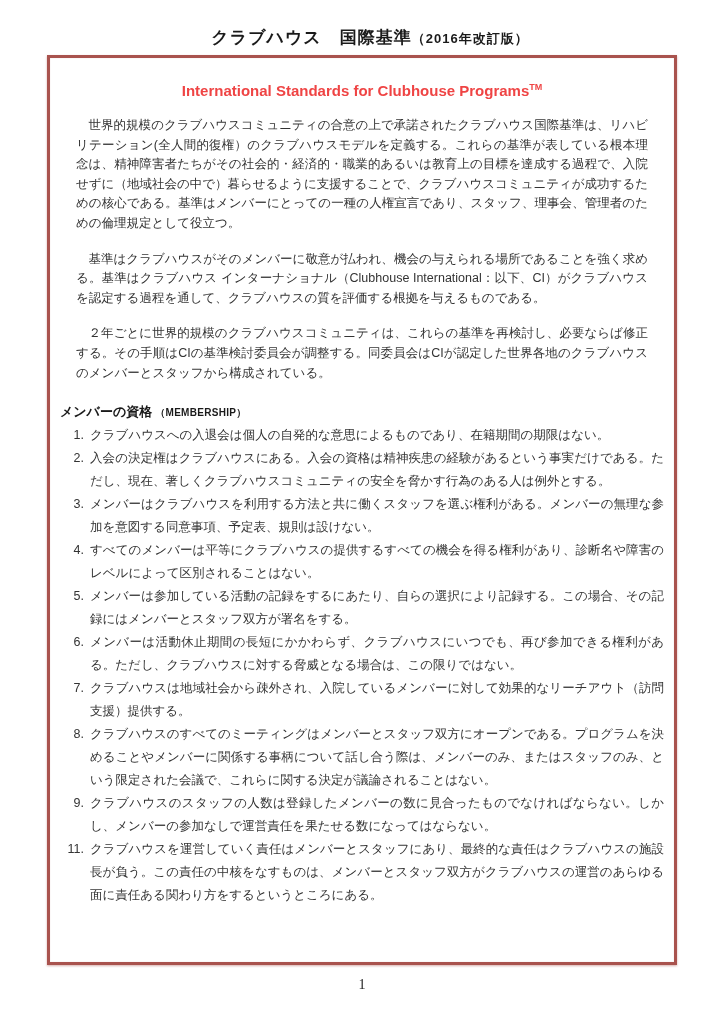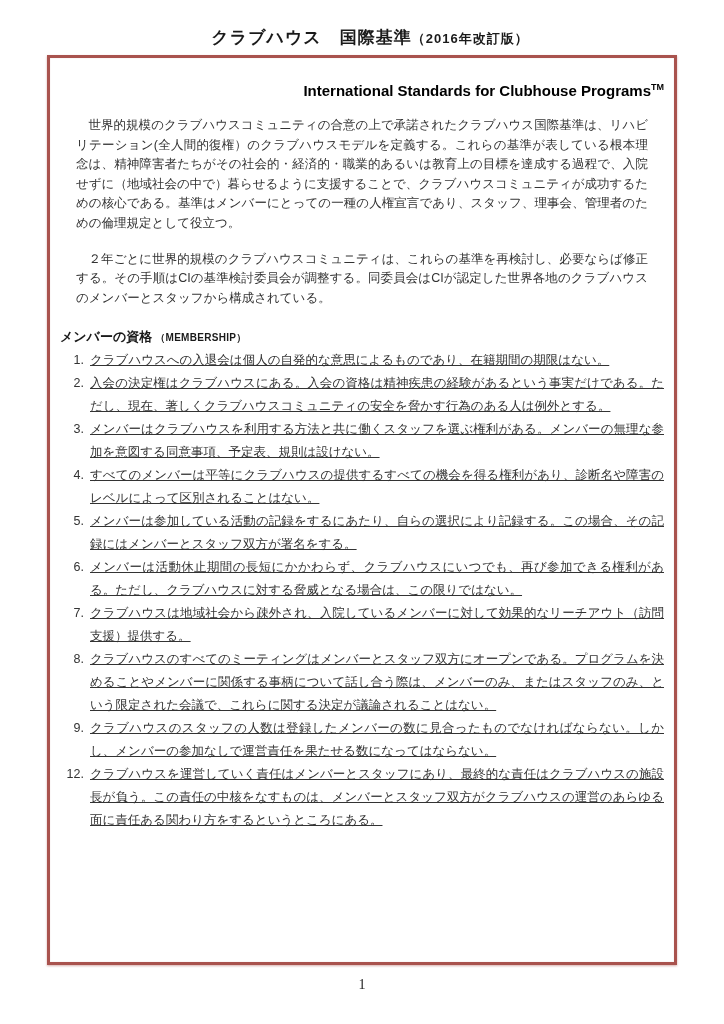--- a/index.html
+++ b/index.html
@@ -33,24 +33,24 @@
     height: 910px;
     margin: 6px auto 0 auto;
     border: 3px solid #a9534e;
     box-shadow: 0 1px 2px rgba(169, 83, 78, 0.45), inset 0 0 1px rgba(169, 83, 78, 0.35);
     padding: 0 10px;
     overflow: hidden;
     background: #ffffff;
   }
   .en-title {
     margin: 24px 0 0 0;
-    text-align: right;
+    text-align: center;
     font-size: 15px;
     font-weight: bold;
-    color: #000000;
+    color: #ef4444;
   }
   .en-title sup {
     font-size: 9px;
     font-weight: bold;
   }
   .paras {
     margin-top: 17px;
   }
   .paras p {
     margin: 16px;
@@ -82,21 +82,20 @@
   }
   .std-item .num {
     flex: 0 0 24px;
     width: 24px;
     text-align: right;
     margin-right: 6px;
   }
   .std-item .txt {
     flex: 1;
     text-align: justify;
-    text-decoration: underline;
   }
   .page-number {
     margin-top: 12px;
     text-align: center;
     font-family: "Liberation Serif", "DejaVu Serif", serif;
     font-size: 14px;
     color: #222222;
   }
 </style>
 </head>
@@ -105,20 +104,21 @@
 <div>
 
   <h1 class="page-title"><span>クラブハウス　国際基準</span><span class="edition">（2016年改訂版）</span></h1>
 
   <div class="frame">
 
     <h2 class="en-title"><span>International Standards for Clubhouse Programs</span><sup>TM</sup></h2>
 
     <div class="paras">
       <p>　世界的規模のクラブハウスコミュニティの合意の上で承諾されたクラブハウス国際基準は、リハビリテーション(全人間的復権）のクラブハウスモデルを定義する。これらの基準が表している根本理念は、精神障害者たちがその社会的・経済的・職業的あるいは教育上の目標を達成する過程で、入院せずに（地域社会の中で）暮らせるように支援することで、クラブハウスコミュニティが成功するための核心である。基準はメンバーにとっての一種の人権宣言であり、スタッフ、理事会、管理者のための倫理規定として役立つ。</p>
+      <p>　基準はクラブハウスがそのメンバーに敬意が払われ、機会の与えられる場所であることを強く求める。基準はクラブハウス インターナショナル（Clubhouse International：以下、CI）がクラブハウスを認定する過程を通して、クラブハウスの質を評価する根拠を与えるものである。</p>
       <p>　２年ごとに世界的規模のクラブハウスコミュニティは、これらの基準を再検討し、必要ならば修正する。その手順はCIの基準検討委員会が調整する。同委員会はCIが認定した世界各地のクラブハウスのメンバーとスタッフから構成されている。</p>
     </div>
 
     <h3 class="section-heading"><span>メンバーの資格</span><span class="heading-en">（MEMBERSHIP）</span></h3>
 
     <div class="std-list">
       <div class="std-item">
           <span class="num">1.</span>
           <span class="txt">クラブハウスへの入退会は個人の自発的な意思によるものであり、在籍期間の期限はない。</span>
         </div>
@@ -152,21 +152,21 @@
     <div class="std-list">
       <div class="std-item">
           <span class="num">8.</span>
           <span class="txt">クラブハウスのすべてのミーティングはメンバーとスタッフ双方にオープンである。プログラムを決めることやメンバーに関係する事柄について話し合う際は、メンバーのみ、またはスタッフのみ、という限定された会議で、これらに関する決定が議論されることはない。</span>
         </div>
       <div class="std-item">
           <span class="num">9.</span>
           <span class="txt">クラブハウスのスタッフの人数は登録したメンバーの数に見合ったものでなければならない。しかし、メンバーの参加なしで運営責任を果たせる数になってはならない。</span>
         </div>
       <div class="std-item">
-          <span class="num">12.</span>
+          <span class="num">11.</span>
           <span class="txt">クラブハウスを運営していく責任はメンバーとスタッフにあり、最終的な責任はクラブハウスの施設長が負う。この責任の中核をなすものは、メンバーとスタッフ双方がクラブハウスの運営のあらゆる面に責任ある関わり方をするというところにある。</span>
         </div>
     </div>
 
   </div>
 
   <div class="page-number">1</div>
 
 </div>
 

